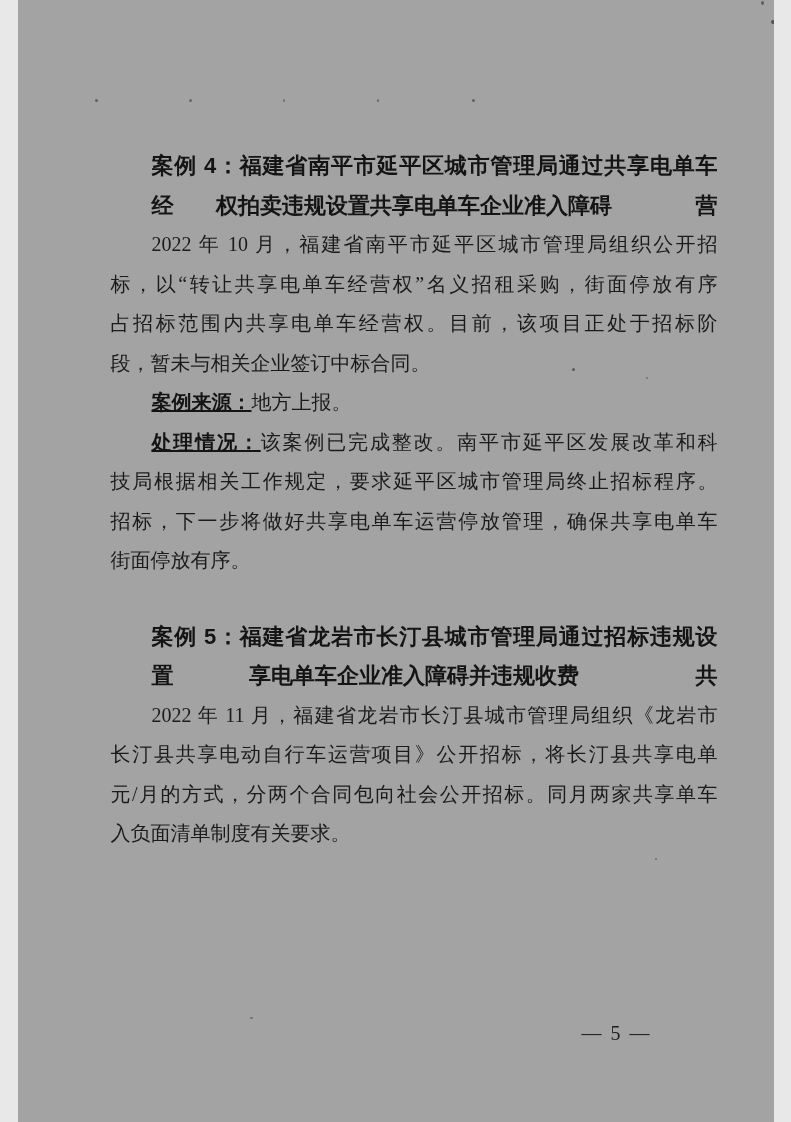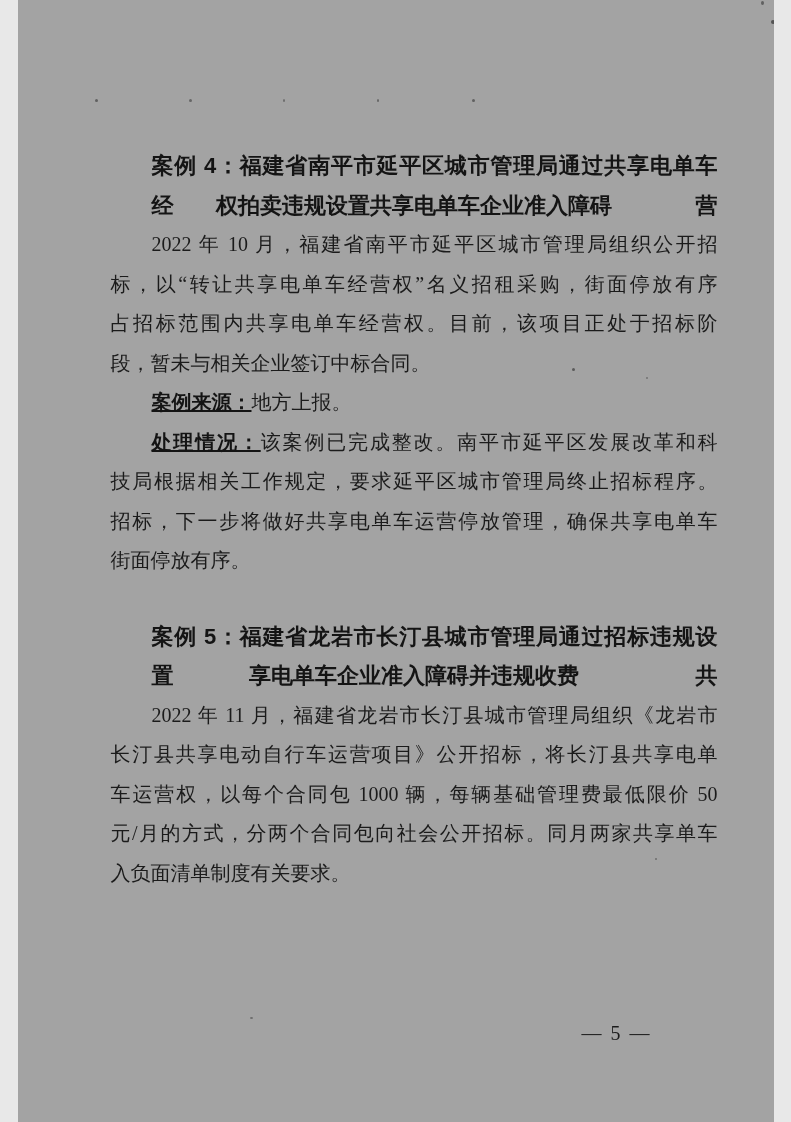--- a/index.html
+++ b/index.html
@@ -80,21 +80,20 @@
       <div class="tline"><span>段，暂未与相关企业签订中标合同。</span></div>
       <div class="tline ind"><span class="lead">案例来源：</span><span>地方上报。</span></div>
       <div class="tline just ind"><span class="lead">处理情况：</span><span>该案例已完成整改。南平市延平区发展改革和科</span></div>
       <div class="tline just"><span>技局根据相关工作规定，要求延平区城市管理局终止招标程序。</span></div>
       <div class="tline just"><span>招标，下一步将做好共享电单车运营停放管理，确保共享电单车</span></div>
       <div class="tline"><span>街面停放有序。</span></div>
       <div class="tline h just ind" style="margin-top: 36px;"><span>案例 5：福建省龙岩市长汀县城市管理局通过招标违规设置共</span></div>
       <div class="tline h"><span>享电单车企业准入障碍并违规收费</span></div>
       <div class="tline just ind"><span>2022 年 11 月，福建省龙岩市长汀县城市管理局组织《龙岩市</span></div>
       <div class="tline just"><span>长汀县共享电动自行车运营项目》公开招标，将长汀县共享电单</span></div>
-      <div class="tline just"><span>车运营权，以每个合同包 1000 辆，每辆基础管理费最低限价 50</span></div>
       <div class="tline just"><span>元/月的方式，分两个合同包向社会公开招标。同月两家共享单车</span></div>
       <div class="tline"><span>入负面清单制度有关要求。</span></div>
     </div>
   <div class="page-number">— 5 —</div>
   <div id="specks">
       <div class="speck" style="left: 743px; top: 1px; width: 3px; height: 4px; opacity: 0.55;"></div>
       <div class="speck" style="left: 753px; top: 20px; width: 4px; height: 4px; opacity: 0.65;"></div>
       <div class="speck" style="left: 777px; top: 61px; width: 6px; height: 5px; opacity: 0.85;"></div>
       <div class="speck" style="left: 77px; top: 99px; width: 3px; height: 3px; opacity: 0.55;"></div>
       <div class="speck" style="left: 171px; top: 99px; width: 3px; height: 3px; opacity: 0.5;"></div>

